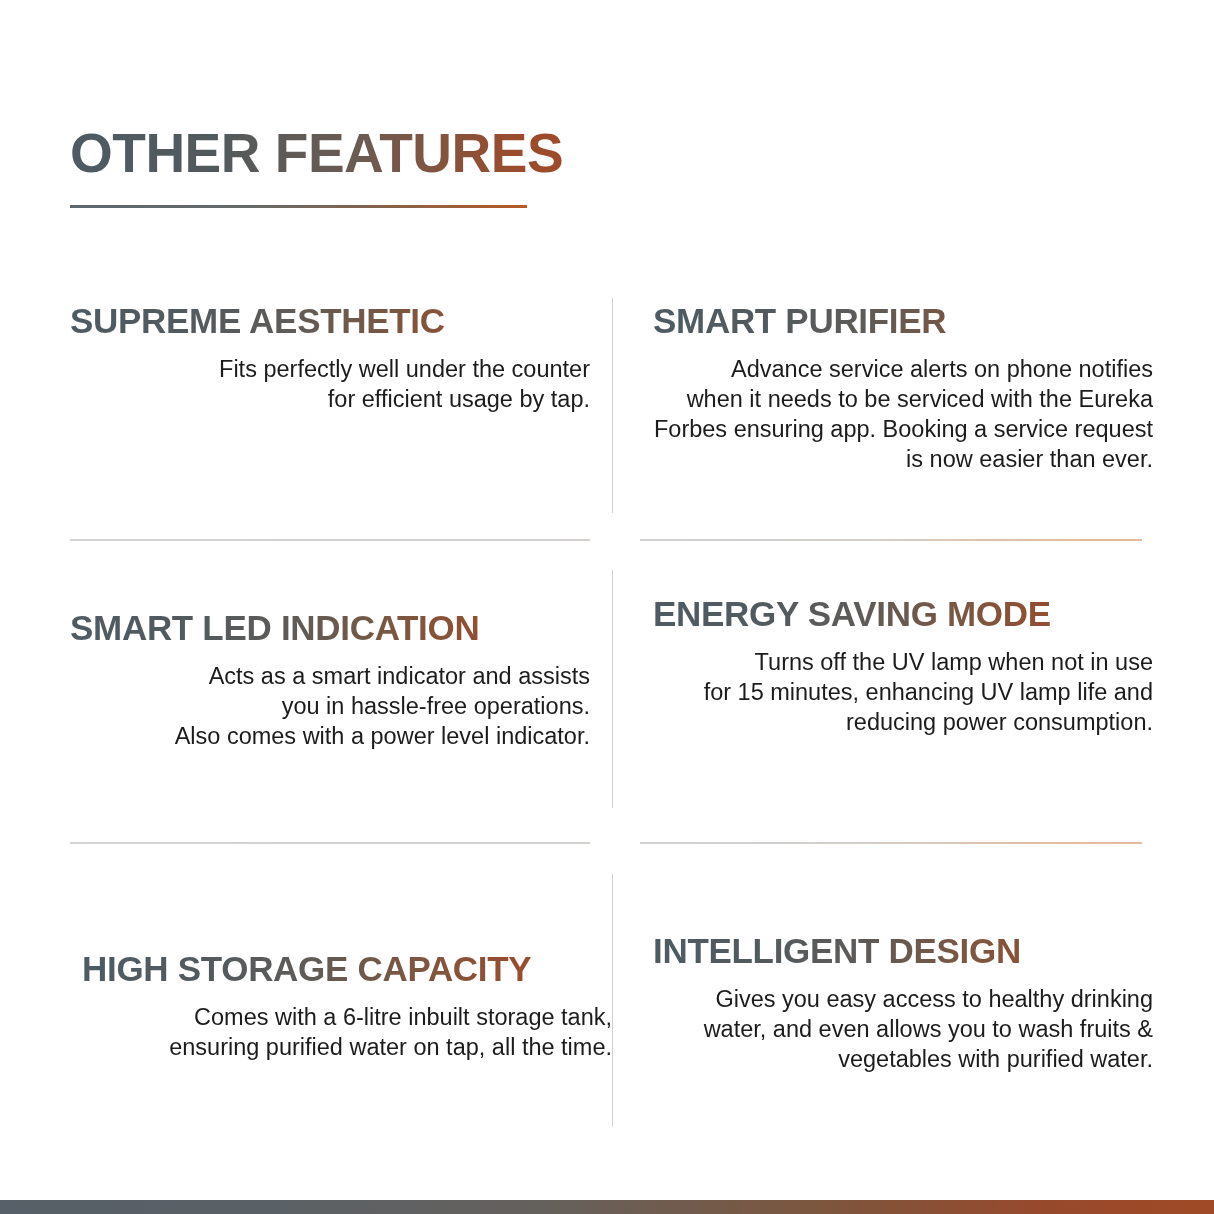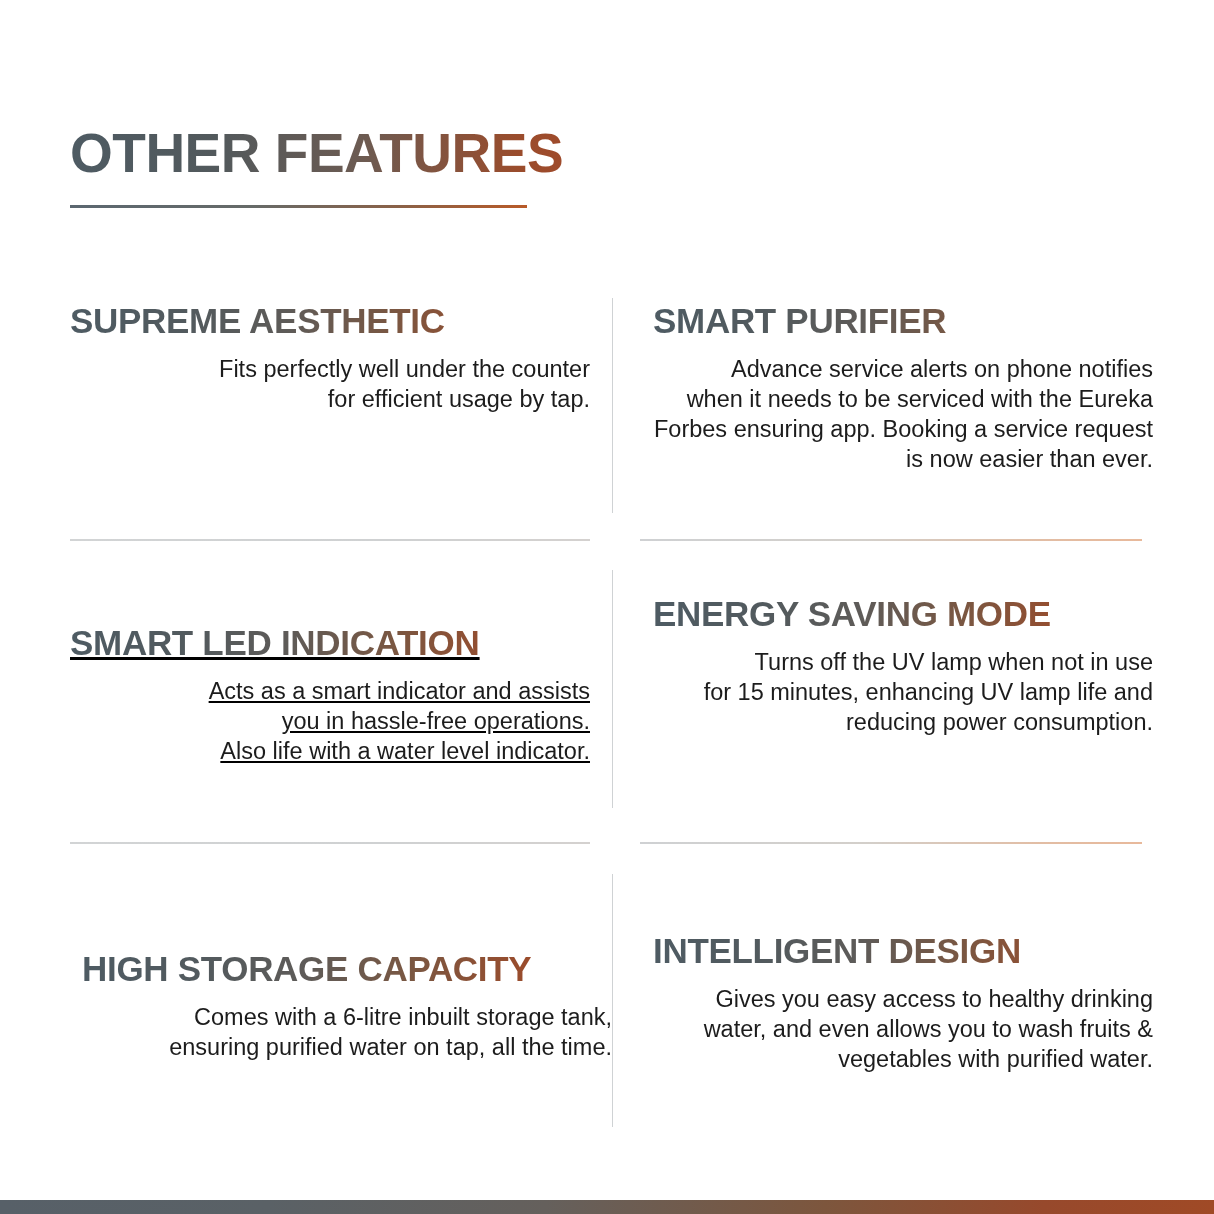--- a/index.html
+++ b/index.html
@@ -87,21 +87,21 @@
     line-height: 1.28;
     color: #1c1c1c;
     margin: 0;
     white-space: pre-line;
     text-align: right;
   }
 
   
   .c-r1c1 { left: 70px;  top: 255px; width: 520px; }
   .c-r1c2 { left: 653px; top: 255px; width: 500px; }
-  .c-r2c1 { left: 70px;  top: 577px; width: 520px; text-decoration: underline; }
+  .c-r2c1 { left: 70px;  top: 562px; width: 520px; }
   .c-r2c2 { left: 653px; top: 548px; width: 500px; }
   .c-r3c1 { left: 82px;  top: 903px; width: 530px; }
   .c-r3c2 { left: 653px; top: 885px; width: 500px; }
 
   
   .v-div {
     position: absolute;
     width: 1px;
     background: #cfd2d4;
   }
@@ -155,21 +155,21 @@
       <p class="cell-body">Advance service alerts on phone notifies
 when it needs to be serviced with the Eureka
 Forbes ensuring app. Booking a service request
 is now easier than ever.</p>
     </div>
 
     <div class="cell c-r2c1">
       <h2 class="cell-title">SMART LED INDICATION</h2>
       <p class="cell-body">Acts as a smart indicator and assists
 you in hassle-free operations.
-Also life with a water level indicator.</p>
+Also comes with a power level indicator.</p>
     </div>
 
     <div class="cell c-r2c2">
       <h2 class="cell-title">ENERGY SAVING MODE</h2>
       <p class="cell-body">Turns off the UV lamp when not in use
 for 15 minutes, enhancing UV lamp life and
 reducing power consumption.</p>
     </div>
 
     <div class="cell c-r3c1">

